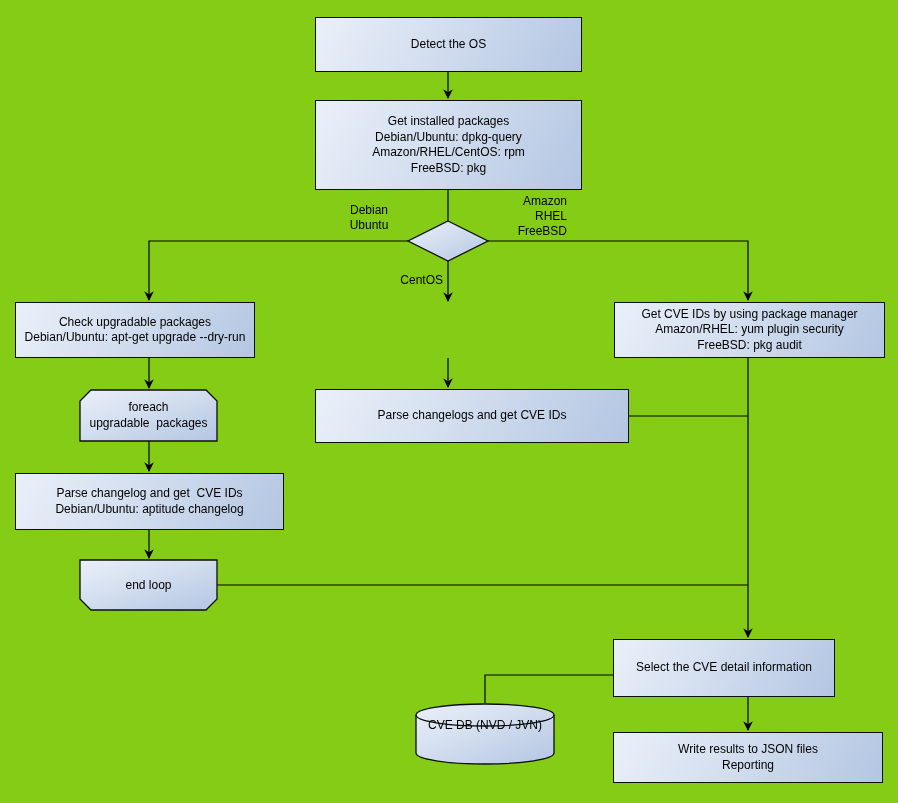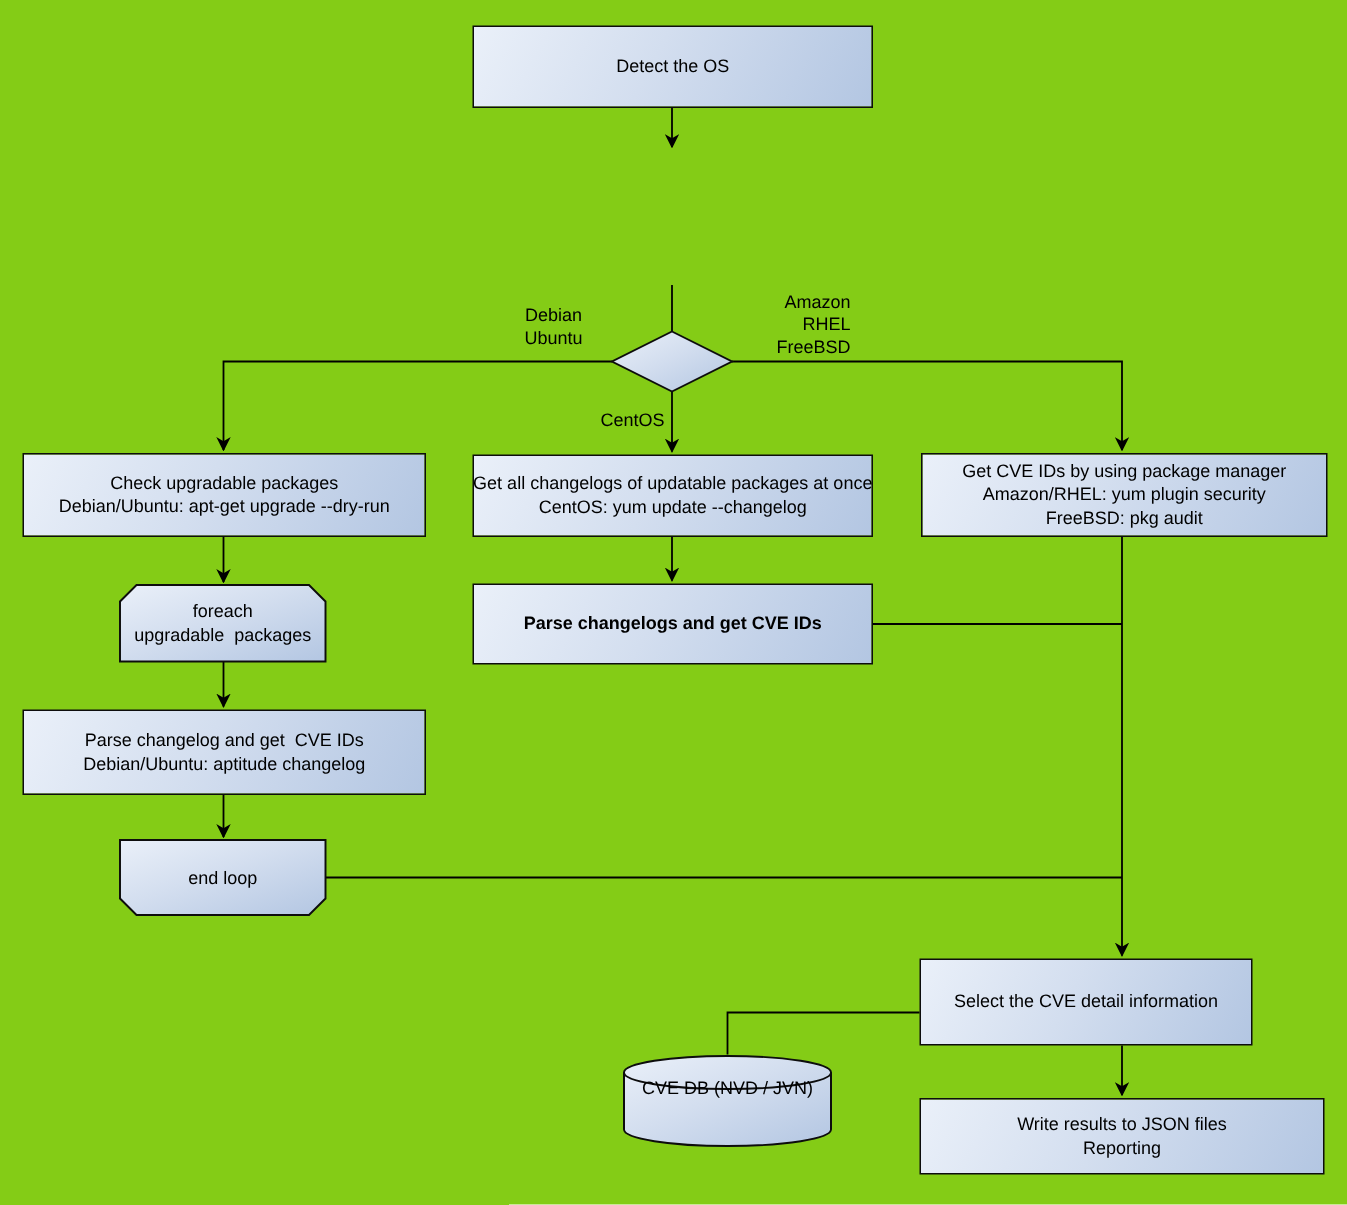--- a/index.html
+++ b/index.html
@@ -63,37 +63,39 @@
     <polygon points="80,560 217,560 217,599 206,610 91,610 80,599" fill="url(#nodeGrad)" stroke="#0d0d0d" stroke-width="1.3"></polygon>
 
     <path d="M416,715 A69,11 0 0 1 554,715 L554,753 A69,11 0 0 1 416,753 Z" fill="url(#nodeGrad)" stroke="#0d0d0d" stroke-width="1.3"></path>
     <path d="M416,715 A69,11 0 0 0 554,715" fill="none" stroke="#0d0d0d" stroke-width="1.3"></path>
   </svg>
 
   <div class="node" style="left:315px;top:17px;width:267px;height:55px;">
     <span class="ln">Detect the OS</span>
   </div>
 
+  <div class="node" style="left:315px;top:100px;width:267px;height:90px;">
+    <span class="ln">Get installed packages</span>
+    <span class="ln">Debian/Ubuntu: dpkg-query</span>
+    <span class="ln">Amazon/RHEL/CentOS: rpm</span>
+    <span class="ln">FreeBSD: pkg</span>
+  </div>
 
-  <div class="node" style="left:15px;top:302px;width:269px;height:56px;">
+  <div class="node" style="left:15px;top:302px;width:240px;height:56px;">
     <span class="ln">Check upgradable packages</span>
     <span class="ln">Debian/Ubuntu: apt-get upgrade --dry-run</span>
   </div>
 
   <div class="node" style="left:15px;top:473px;width:269px;height:57px;">
     <span class="ln">Parse changelog and get  CVE IDs</span>
     <span class="ln">Debian/Ubuntu: aptitude changelog</span>
   </div>
 
-  <div class="node" style="left:315px;top:303px;width:267px;height:55px;">
-    <span class="ln">Get all changelogs of updatable packages at once</span>
-    <span class="ln">CentOS: yum update --changelog</span>
-  </div>
 
-  <div class="node" style="left:315px;top:389px;width:267px;height:54px;font-weight:bold;">
+  <div class="node" style="left:315px;top:389px;width:314px;height:54px;">
     <span class="ln">Parse changelogs and get CVE IDs</span>
   </div>
 
   <div class="node" style="left:614px;top:302px;width:271px;height:56px;">
     <span class="ln">Get CVE IDs by using package manager</span>
     <span class="ln">Amazon/RHEL: yum plugin security</span>
     <span class="ln">FreeBSD: pkg audit</span>
   </div>
 
   <div class="node" style="left:613px;top:639px;width:222px;height:58px;">

